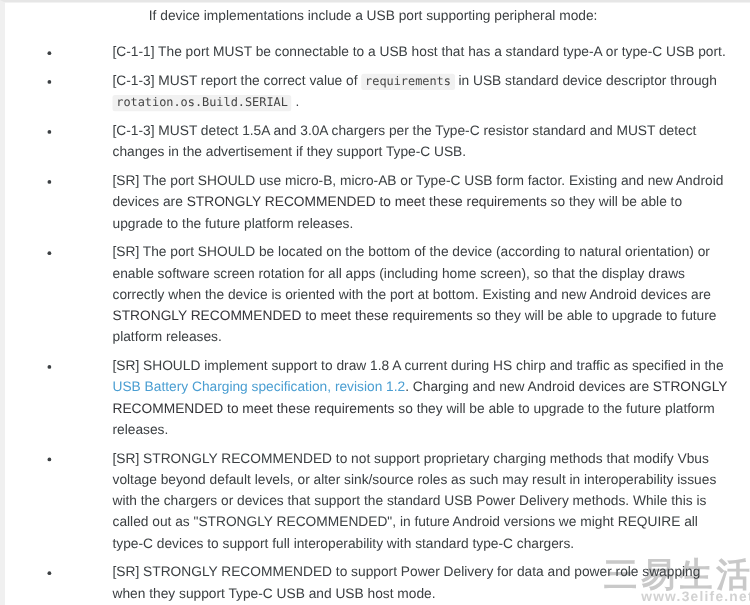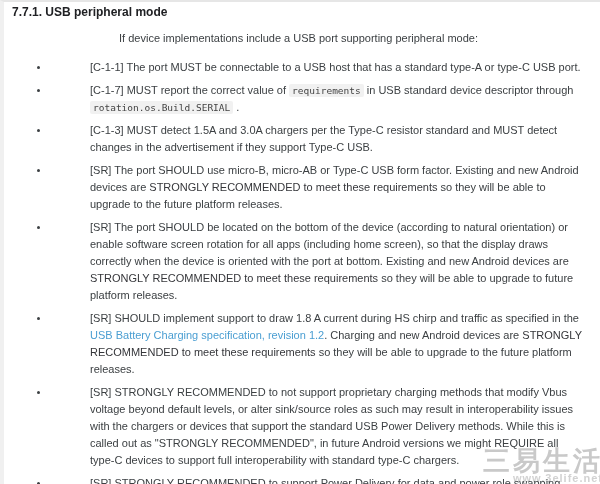--- a/index.html
+++ b/index.html
@@ -59,25 +59,24 @@
 </style>
 </head>
 <body>
 
 <div class="watermark">
   <div class="wm-text">三易生活</div>
   <div class="wm-url">www.3elife.net</div>
 </div>
 
 <div class="page">
-  <h3 class="heading">7.7.1. USB peripheral mode</h3>
   <p class="intro">If device implementations include a USB port supporting peripheral mode:</p>
   <ul class="bullets">
       <li><span>[C-1-1] The port MUST be connectable to a USB host that has a standard type-A or type-C USB port.</span></li>
-      <li><span>[C-1-7] MUST report the correct value of </span><code class="code">requirements</code><span> in USB standard device descriptor through </span><code class="code">rotation.os.Build.SERIAL</code><span> .</span></li>
+      <li><span>[C-1-3] MUST report the correct value of </span><code class="code">requirements</code><span> in USB standard device descriptor through </span><code class="code">rotation.os.Build.SERIAL</code><span> .</span></li>
       <li><span>[C-1-3] MUST detect 1.5A and 3.0A chargers per the Type-C resistor standard and MUST detect changes in the advertisement if they support Type-C USB.</span></li>
       <li><span>[SR] The port SHOULD use micro-B, micro-AB or Type-C USB form factor. Existing and new Android devices are </span><strong>STRONGLY RECOMMENDED to meet these requirements</strong><span> so they will be able to upgrade to the future platform releases.</span></li>
       <li><span>[SR] The port SHOULD be located on the bottom of the device (according to natural orientation) or enable software screen rotation for all apps (including home screen), so that the display draws correctly when the device is oriented with the port at bottom. Existing and new Android devices are </span><strong>STRONGLY RECOMMENDED to meet these requirements</strong><span> so they will be able to upgrade to future platform releases.</span></li>
       <li><span>[SR] SHOULD implement support to draw 1.8 A current during HS chirp and traffic as specified in the </span><a href="#" class="lnk">USB Battery Charging specification, revision 1.2</a><span>. Charging and new Android devices are </span><strong>STRONGLY RECOMMENDED to meet these requirements</strong><span> so they will be able to upgrade to the future platform releases.</span></li>
       <li><span>[SR] STRONGLY RECOMMENDED to not support proprietary charging methods that modify Vbus voltage beyond default levels, or alter sink/source roles as such may result in interoperability issues with the chargers or devices that support the standard USB Power Delivery methods. While this is called out as "STRONGLY RECOMMENDED", in future Android versions we might REQUIRE all type-C devices to support full interoperability with standard type-C chargers.</span></li>
       <li><span>[SR] STRONGLY RECOMMENDED to support Power Delivery for data and power role swapping when they support Type-C USB and USB host mode.</span></li>
     </ul>
 </div>
 
 </body></html>

